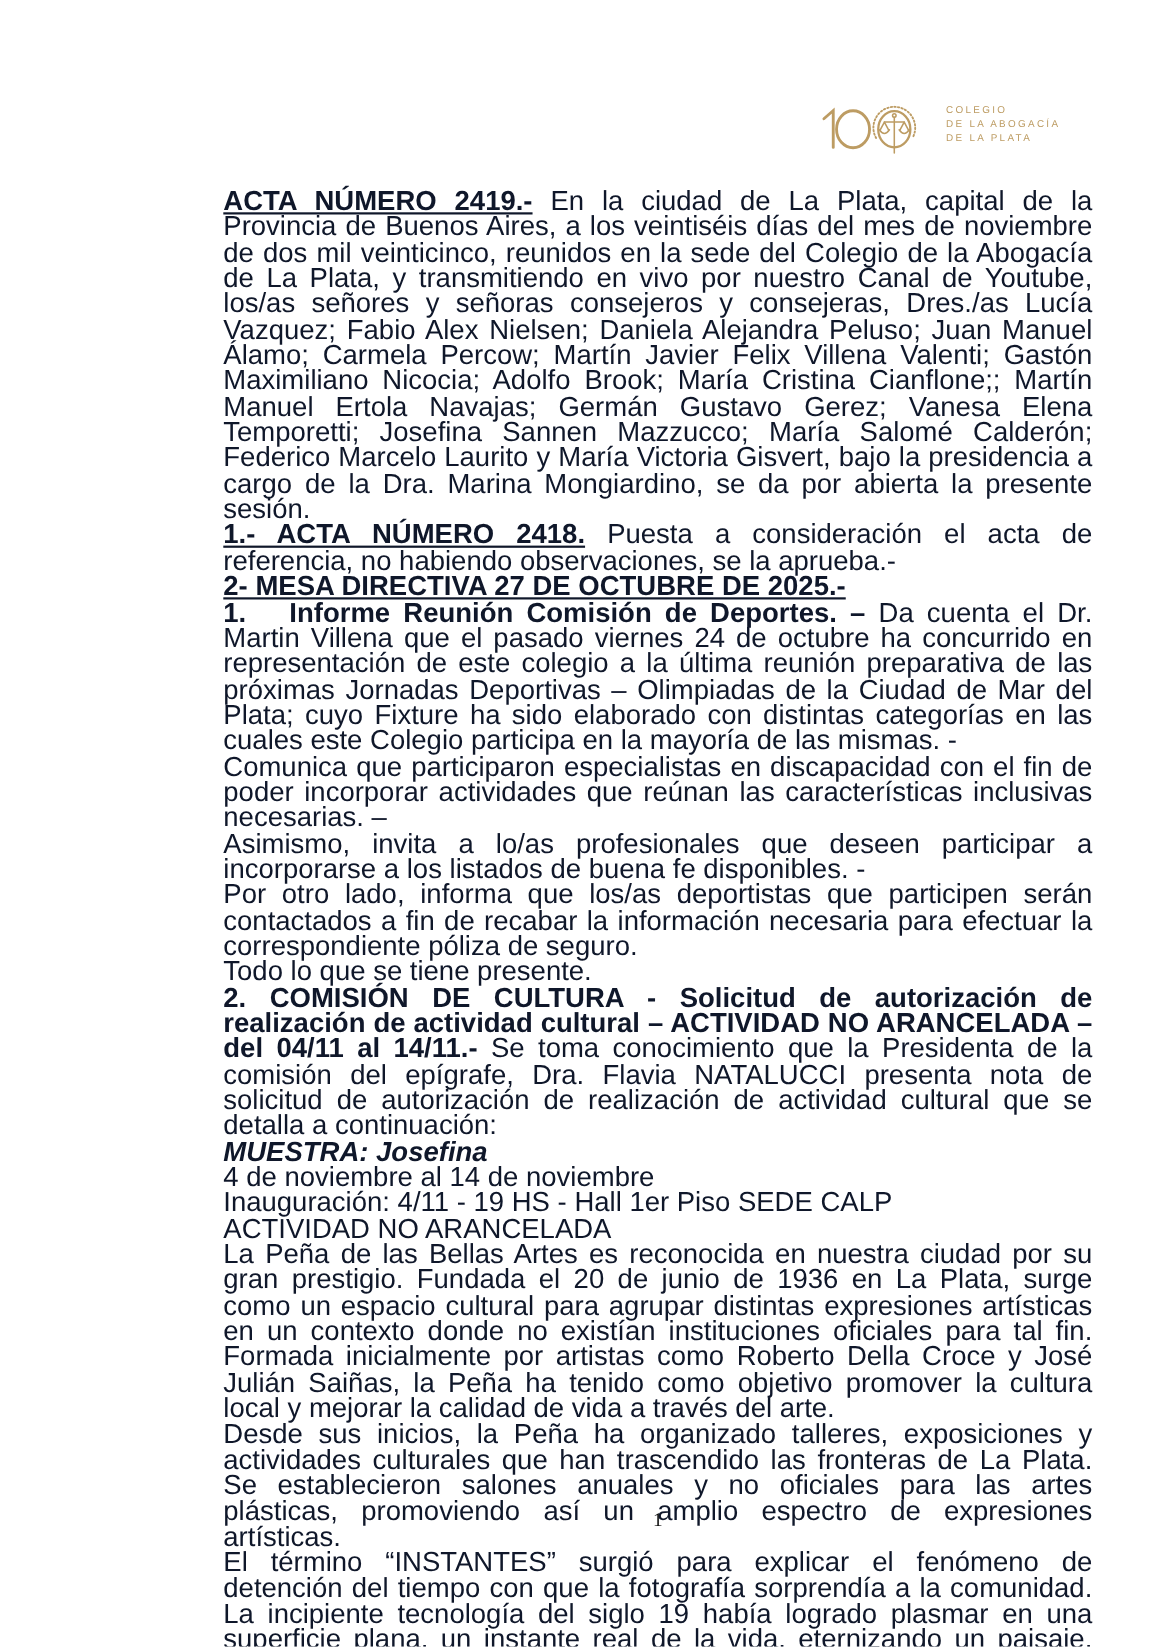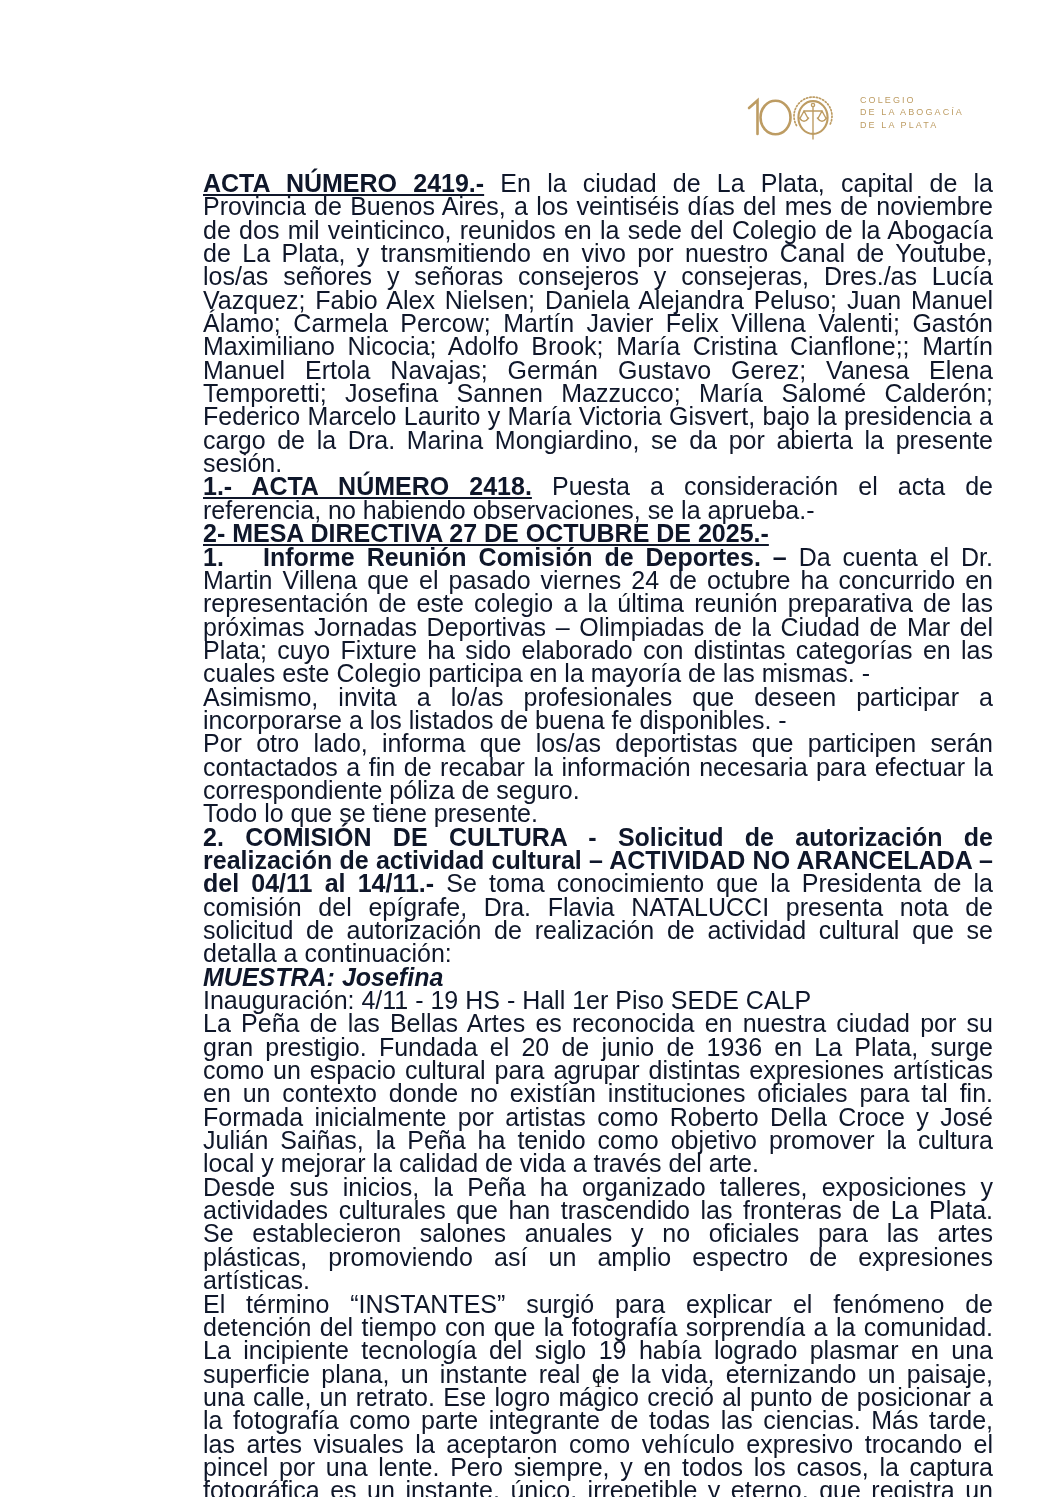--- a/index.html
+++ b/index.html
@@ -98,35 +98,38 @@
   <main class="doc">
 
     <p><span class="bu">ACTA NÚMERO 2419.-</span><span> En la ciudad de La Plata, capital de la Provincia de Buenos Aires, a los veintiséis días del mes de noviembre de dos mil veinticinco, reunidos en la sede del Colegio de la Abogacía de La Plata, y transmitiendo en vivo por nuestro Canal de Youtube, los/as señores y señoras consejeros y consejeras, Dres./as Lucía Vazquez; Fabio Alex Nielsen; Daniela Alejandra Peluso; Juan Manuel Álamo; Carmela Percow; Martín Javier Felix Villena Valenti; Gastón Maximiliano Nicocia; Adolfo Brook; María Cristina Cianflone;; Martín Manuel Ertola Navajas; Germán Gustavo Gerez; Vanesa Elena Temporetti; Josefina Sannen Mazzucco; María Salomé Calderón; Federico Marcelo Laurito y María Victoria Gisvert, bajo la presidencia a cargo de la Dra. Marina Mongiardino, se da por abierta la presente sesión.</span></p>
 
     <p><span class="bu">1.- ACTA NÚMERO 2418.</span><span> Puesta a consideración el acta de referencia, no habiendo observaciones, se la aprueba.-</span></p>
 
     <p><span class="bu">2- MESA DIRECTIVA 27 DE OCTUBRE DE 2025.-</span></p>
 
     <p><span class="num">1.</span><span class="b">Informe Reunión Comisión de Deportes. –</span><span> Da cuenta el Dr. Martin Villena que el pasado viernes 24 de octubre ha concurrido en representación de este colegio a la última reunión preparativa de las próximas Jornadas Deportivas – Olimpiadas de la Ciudad de Mar del Plata; cuyo Fixture ha sido elaborado con distintas categorías en las cuales este Colegio participa en la mayoría de las mismas. -</span></p>
 
+    <p><span>Comunica que participaron especialistas en discapacidad con el fin de poder incorporar actividades que reúnan las características inclusivas necesarias. –</span></p>
 
     <p><span>Asimismo, invita a lo/as profesionales que deseen participar a incorporarse a los listados de buena fe disponibles. -</span></p>
 
     <p><span>Por otro lado, informa que los/as deportistas que participen serán contactados a fin de recabar la información necesaria para efectuar la correspondiente póliza de seguro.</span></p>
 
     <p><span>Todo lo que se tiene presente.</span></p>
 
     <p><span class="b">2. COMISIÓN DE CULTURA -  Solicitud de autorización de realización de actividad cultural – ACTIVIDAD NO ARANCELADA – del 04/11 al 14/11.-</span><span> Se toma conocimiento que la Presidenta de la comisión del epígrafe, Dra. Flavia NATALUCCI presenta nota de solicitud de autorización de realización de actividad cultural que se detalla a continuación:</span></p>
 
     <p class="bi"><span>MUESTRA: Josefina</span></p>
 
 
+    <p><span>4 de noviembre al 14 de noviembre</span></p>
 
     <p><span>Inauguración: 4/11 - 19 HS - Hall 1er Piso SEDE CALP</span></p>
 
+    <p><span>ACTIVIDAD NO ARANCELADA</span></p>
 
     <p><span>La Peña de las Bellas Artes es reconocida en nuestra ciudad por su gran prestigio. Fundada el 20 de junio de 1936 en La Plata, surge como un espacio cultural para agrupar distintas expresiones artísticas en un contexto donde no existían instituciones oficiales para tal fin. Formada inicialmente por artistas como Roberto Della Croce y José Julián Saiñas, la Peña ha tenido como objetivo promover la cultura local y mejorar la calidad de vida a través del arte.</span></p>
 
     <p><span>Desde sus inicios, la Peña ha organizado talleres, exposiciones y actividades culturales que han trascendido las fronteras de La Plata. Se establecieron salones anuales y no oficiales para las artes plásticas, promoviendo así un amplio espectro de expresiones artísticas.</span></p>
 
     <p><span>El término “INSTANTES” surgió para explicar el fenómeno de detención del tiempo con que la fotografía sorprendía a la comunidad. La incipiente tecnología del siglo 19 había logrado plasmar en una superficie plana, un instante real de la vida, eternizando un paisaje, una calle, un retrato. Ese logro mágico creció al punto de posicionar a la fotografía como parte integrante de todas las ciencias. Más tarde, las artes visuales la aceptaron como vehículo expresivo trocando el pincel por una lente. Pero siempre, y en todos los casos, la captura fotográfica es un instante, único, irrepetible y eterno, que registra un destello fugaz que se convierte en historia, arte o documento.</span></p>
 
 
   </main>
 

